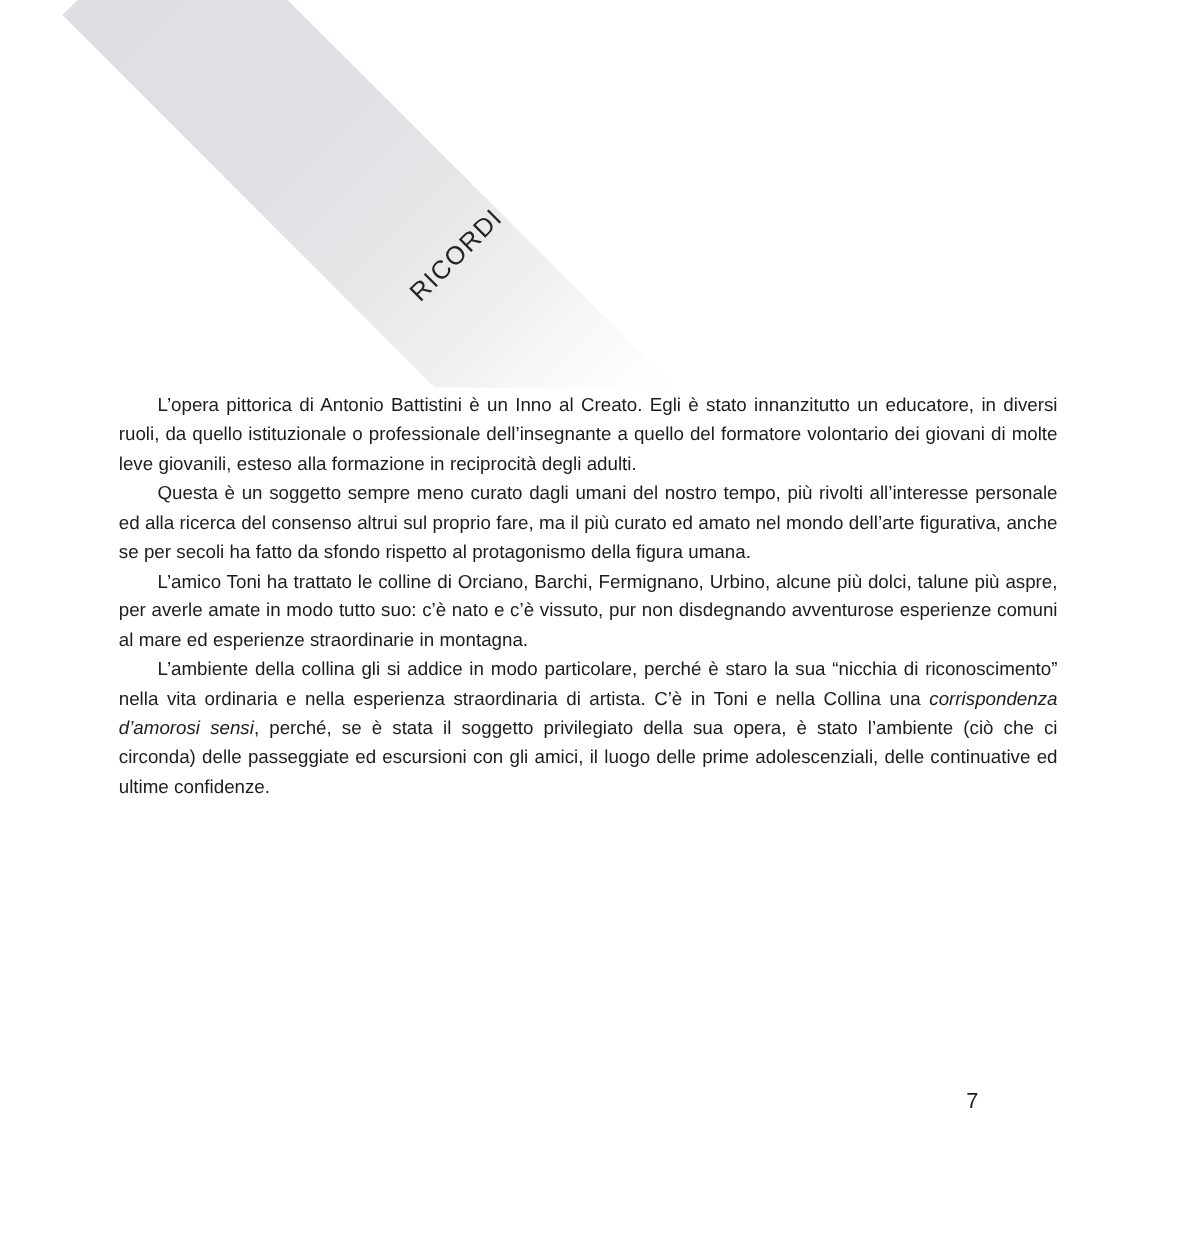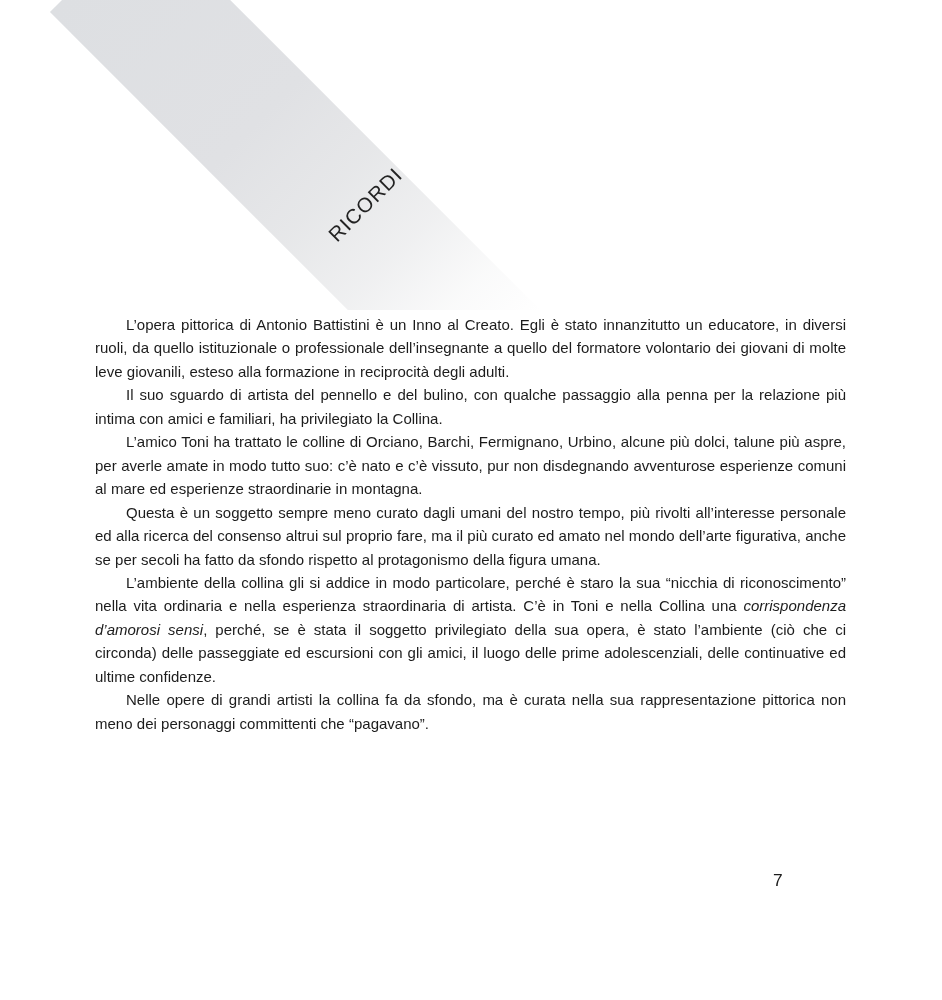--- a/index.html
+++ b/index.html
@@ -98,20 +98,18 @@
 
 <div class="banner-layer">
   <div class="banner-band"></div>
   <div class="banner-label">
     <span>RICORDI</span>
   </div>
 </div>
 
 <div class="page-body" id="body-root">
     <p class="para"><span>L’opera pittorica di Antonio Battistini è un Inno al Creato. Egli è stato innanzitutto un educatore, in diversi ruoli, da quello istituzionale o professionale dell’insegnante a quello del formatore volontario dei giovani di molte leve giovanili, esteso alla formazione in reciprocità degli adulti.</span></p>
-    <p class="para"><span>Il suo sguardo di artista del pennello e del bulino, con qualche passaggio alla penna per la relazione più intima con amici e familiari, ha privilegiato la Collina.</span></p>
+    <p class="para"><span>Questa è un soggetto sempre meno curato dagli umani del nostro tempo, più rivolti all’interesse personale ed alla ricerca del consenso altrui sul proprio fare, ma il più curato ed amato nel mondo dell’arte figurativa, anche se per secoli ha fatto da sfondo rispetto al protagonismo della figura umana.</span></p>
     <p class="para"><span>L’amico Toni ha trattato le colline di Orciano, Barchi, Fermignano, Urbino, alcune più dolci, talune più aspre, per averle amate in modo tutto suo: c’è nato e c’è vissuto, pur non disdegnando avventurose esperienze comuni al mare ed esperienze straordinarie in montagna.</span></p>
-    <p class="para"><span>Questa è un soggetto sempre meno curato dagli umani del nostro tempo, più rivolti all’interesse personale ed alla ricerca del consenso altrui sul proprio fare, ma il più curato ed amato nel mondo dell’arte figurativa, anche se per secoli ha fatto da sfondo rispetto al protagonismo della figura umana.</span></p>
     <p class="para"><span>L’ambiente della collina gli si addice in modo particolare, perché è staro la sua “nicchia di riconoscimento” nella vita ordinaria e nella esperienza straordinaria di artista. C’è in Toni e nella Collina una </span><span class="it">corrispondenza d’amorosi sensi</span><span>, perché, se è stata il soggetto privilegiato della sua opera, è stato l’ambiente (ciò che ci circonda) delle passeggiate ed escursioni con gli amici, il luogo delle prime adolescenziali, delle continuative ed ultime confidenze.</span></p>
-    <p class="para"><span>Nelle opere di grandi artisti la collina fa da sfondo, ma è curata nella sua rappresentazione pittorica non meno dei personaggi committenti che “pagavano”.</span></p>
   </div>
 
 <div class="page-number">7</div>
 
 </body></html>

